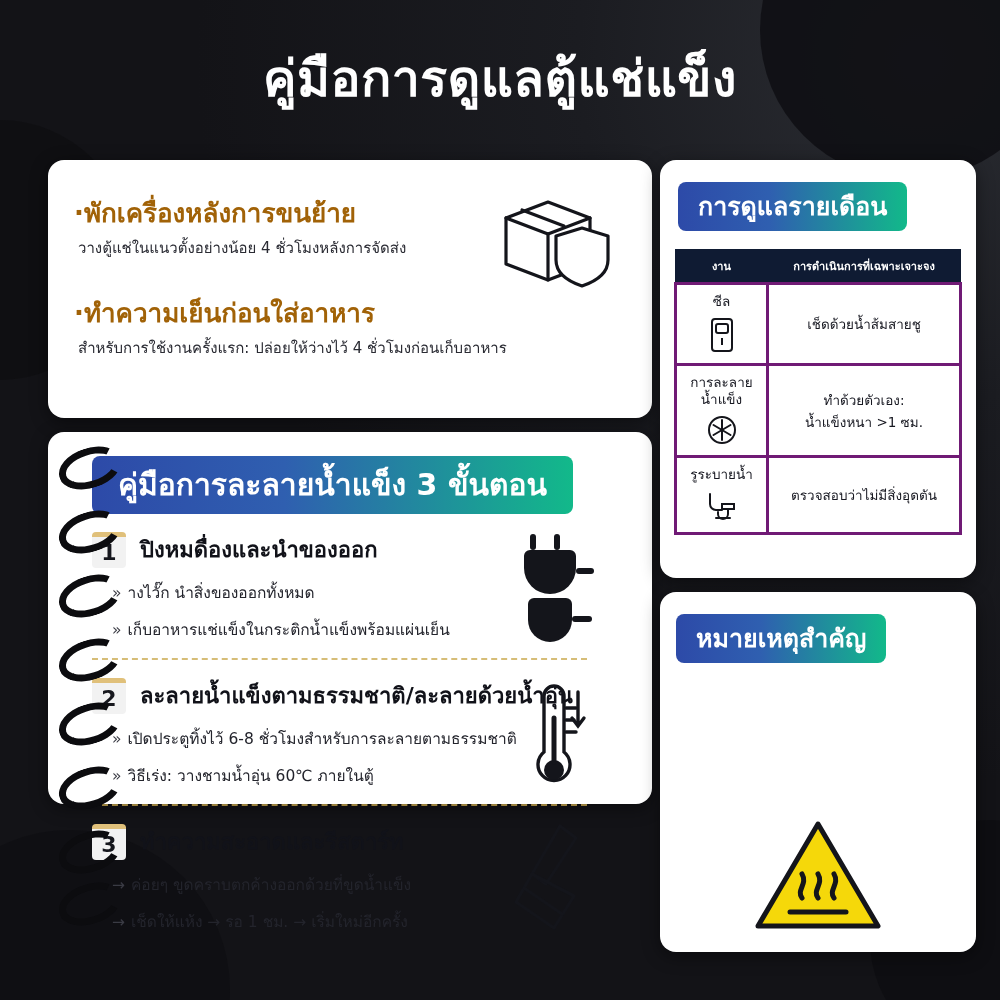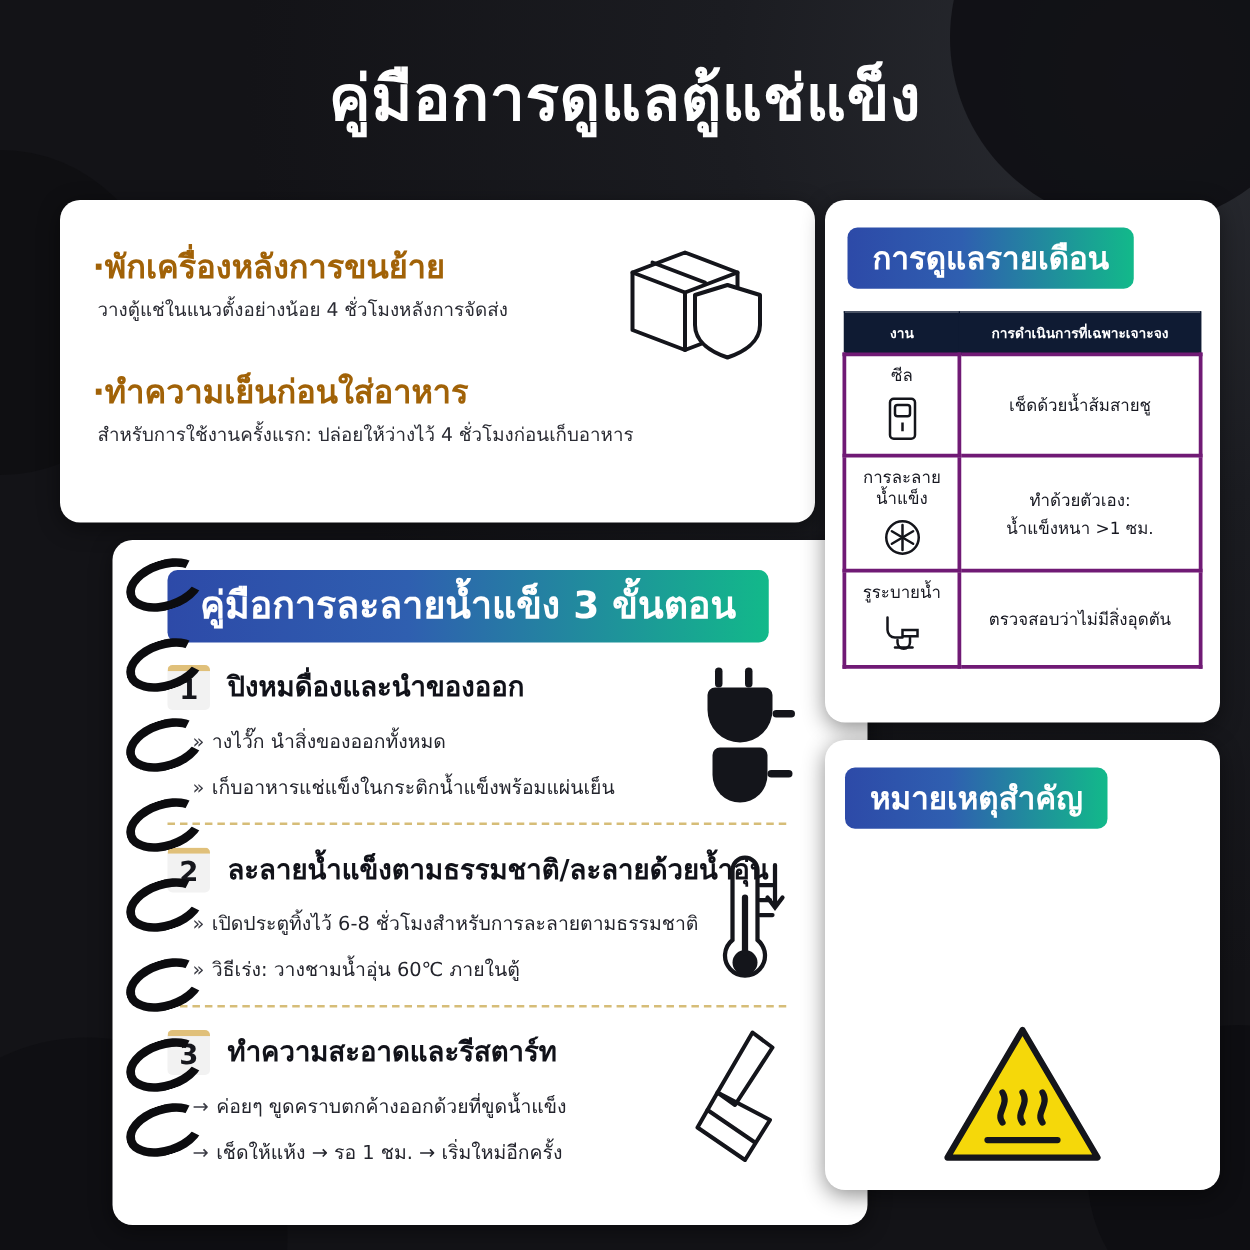--- a/index.html
+++ b/index.html
@@ -57,21 +57,21 @@
 
   
   #card-keysteps { left: 48px; top: 160px; width: 604px; height: 258px; }
   #card-keysteps .hdr { margin: 24px 0 0 26px; }
   .ks-item { margin: 16px 0 0 26px; }
   .ks-title { font-size: 26px; color: #a16207; font-weight: bold; margin-top: 32px; }
   .ks-sub { font-size: 15px; color: #2a2b33; margin-top: 3px; margin-left: 4px; }
   #box-icon { position: absolute; right: 26px; top: 24px; width: 140px; height: 110px; }
 
   
-  #card-defrost { left: 48px; top: 432px; width: 604px; height: 548px; margin-left: 42px; }
+  #card-defrost { left: 48px; top: 432px; width: 604px; height: 372px; }
   #card-defrost .hdr { margin: 24px 0 0 44px; font-size: 30px; }
   .step { position: relative; margin: 18px 0 0 44px; width: 520px; }
   .step-head { display: flex; align-items: center; gap: 14px; }
   .step-num {
     width: 34px; height: 36px; border-radius: 4px;
     background: #f2f2f2; border-top: 5px solid #e0c07a;
     color: #16171d; font-size: 22px; font-weight: bold;
     display: flex; align-items: center; justify-content: center;
   }
   .step-title { font-size: 22px; color: #111219; font-weight: bold; }

